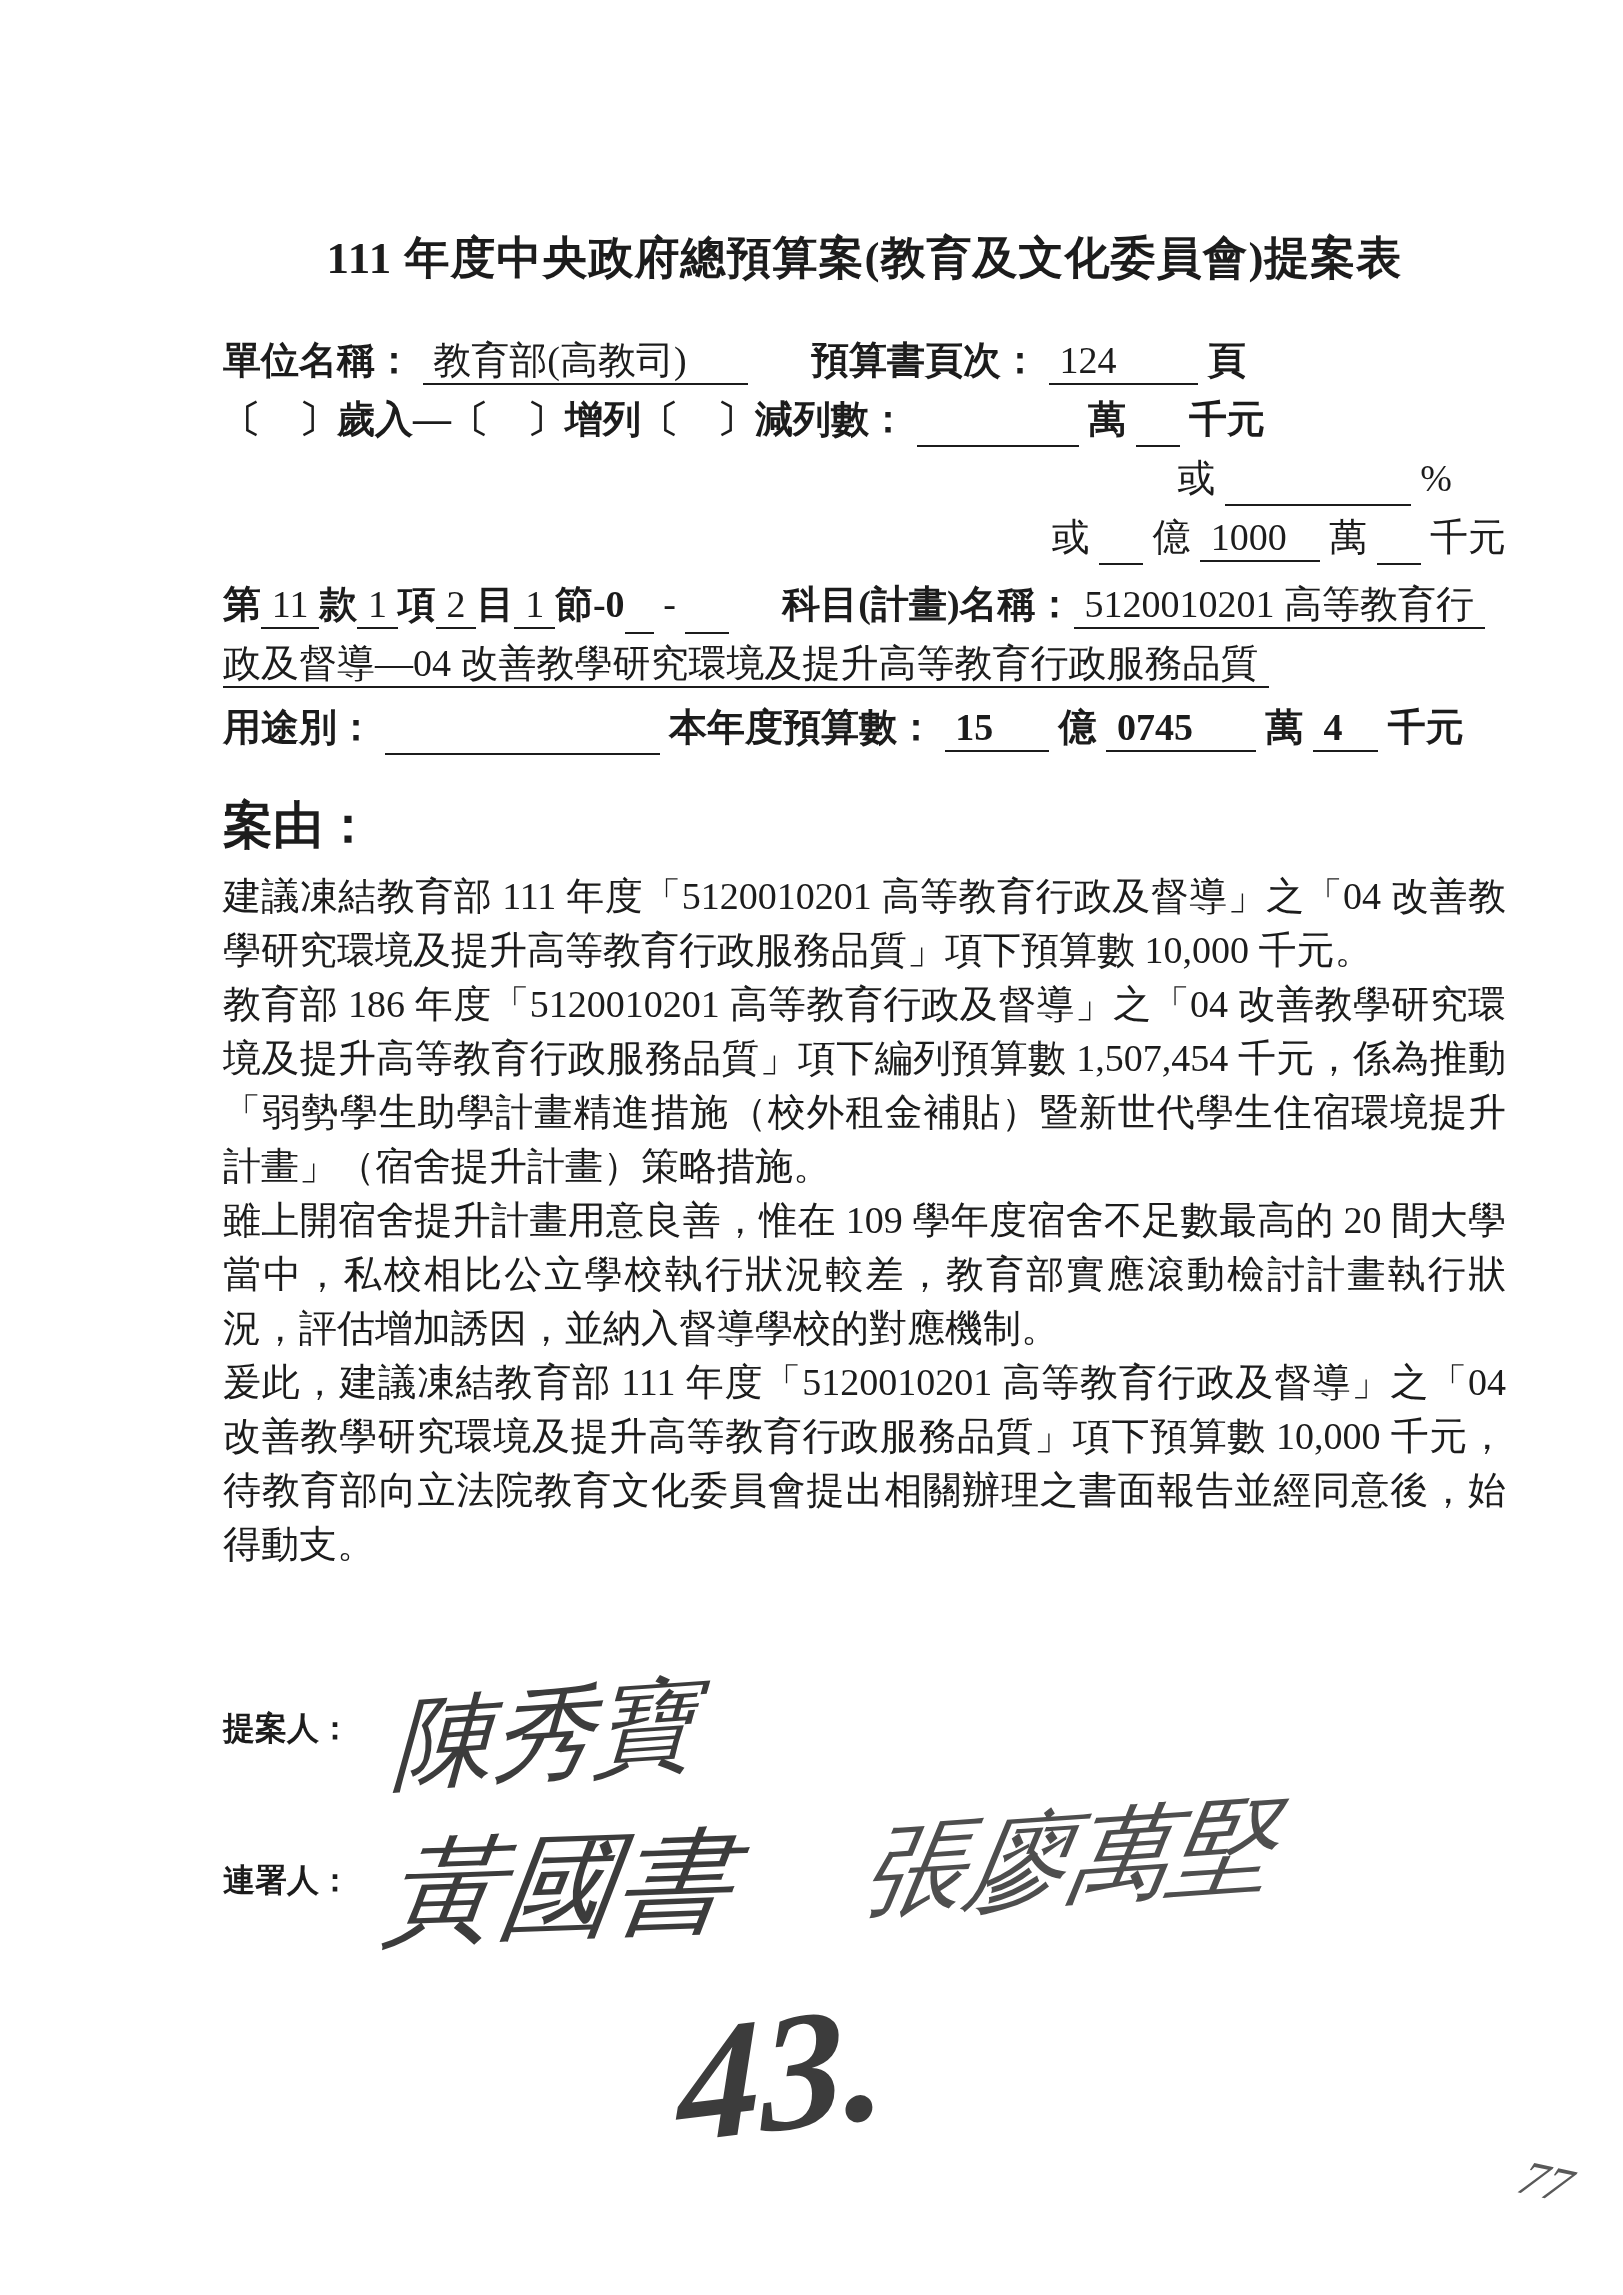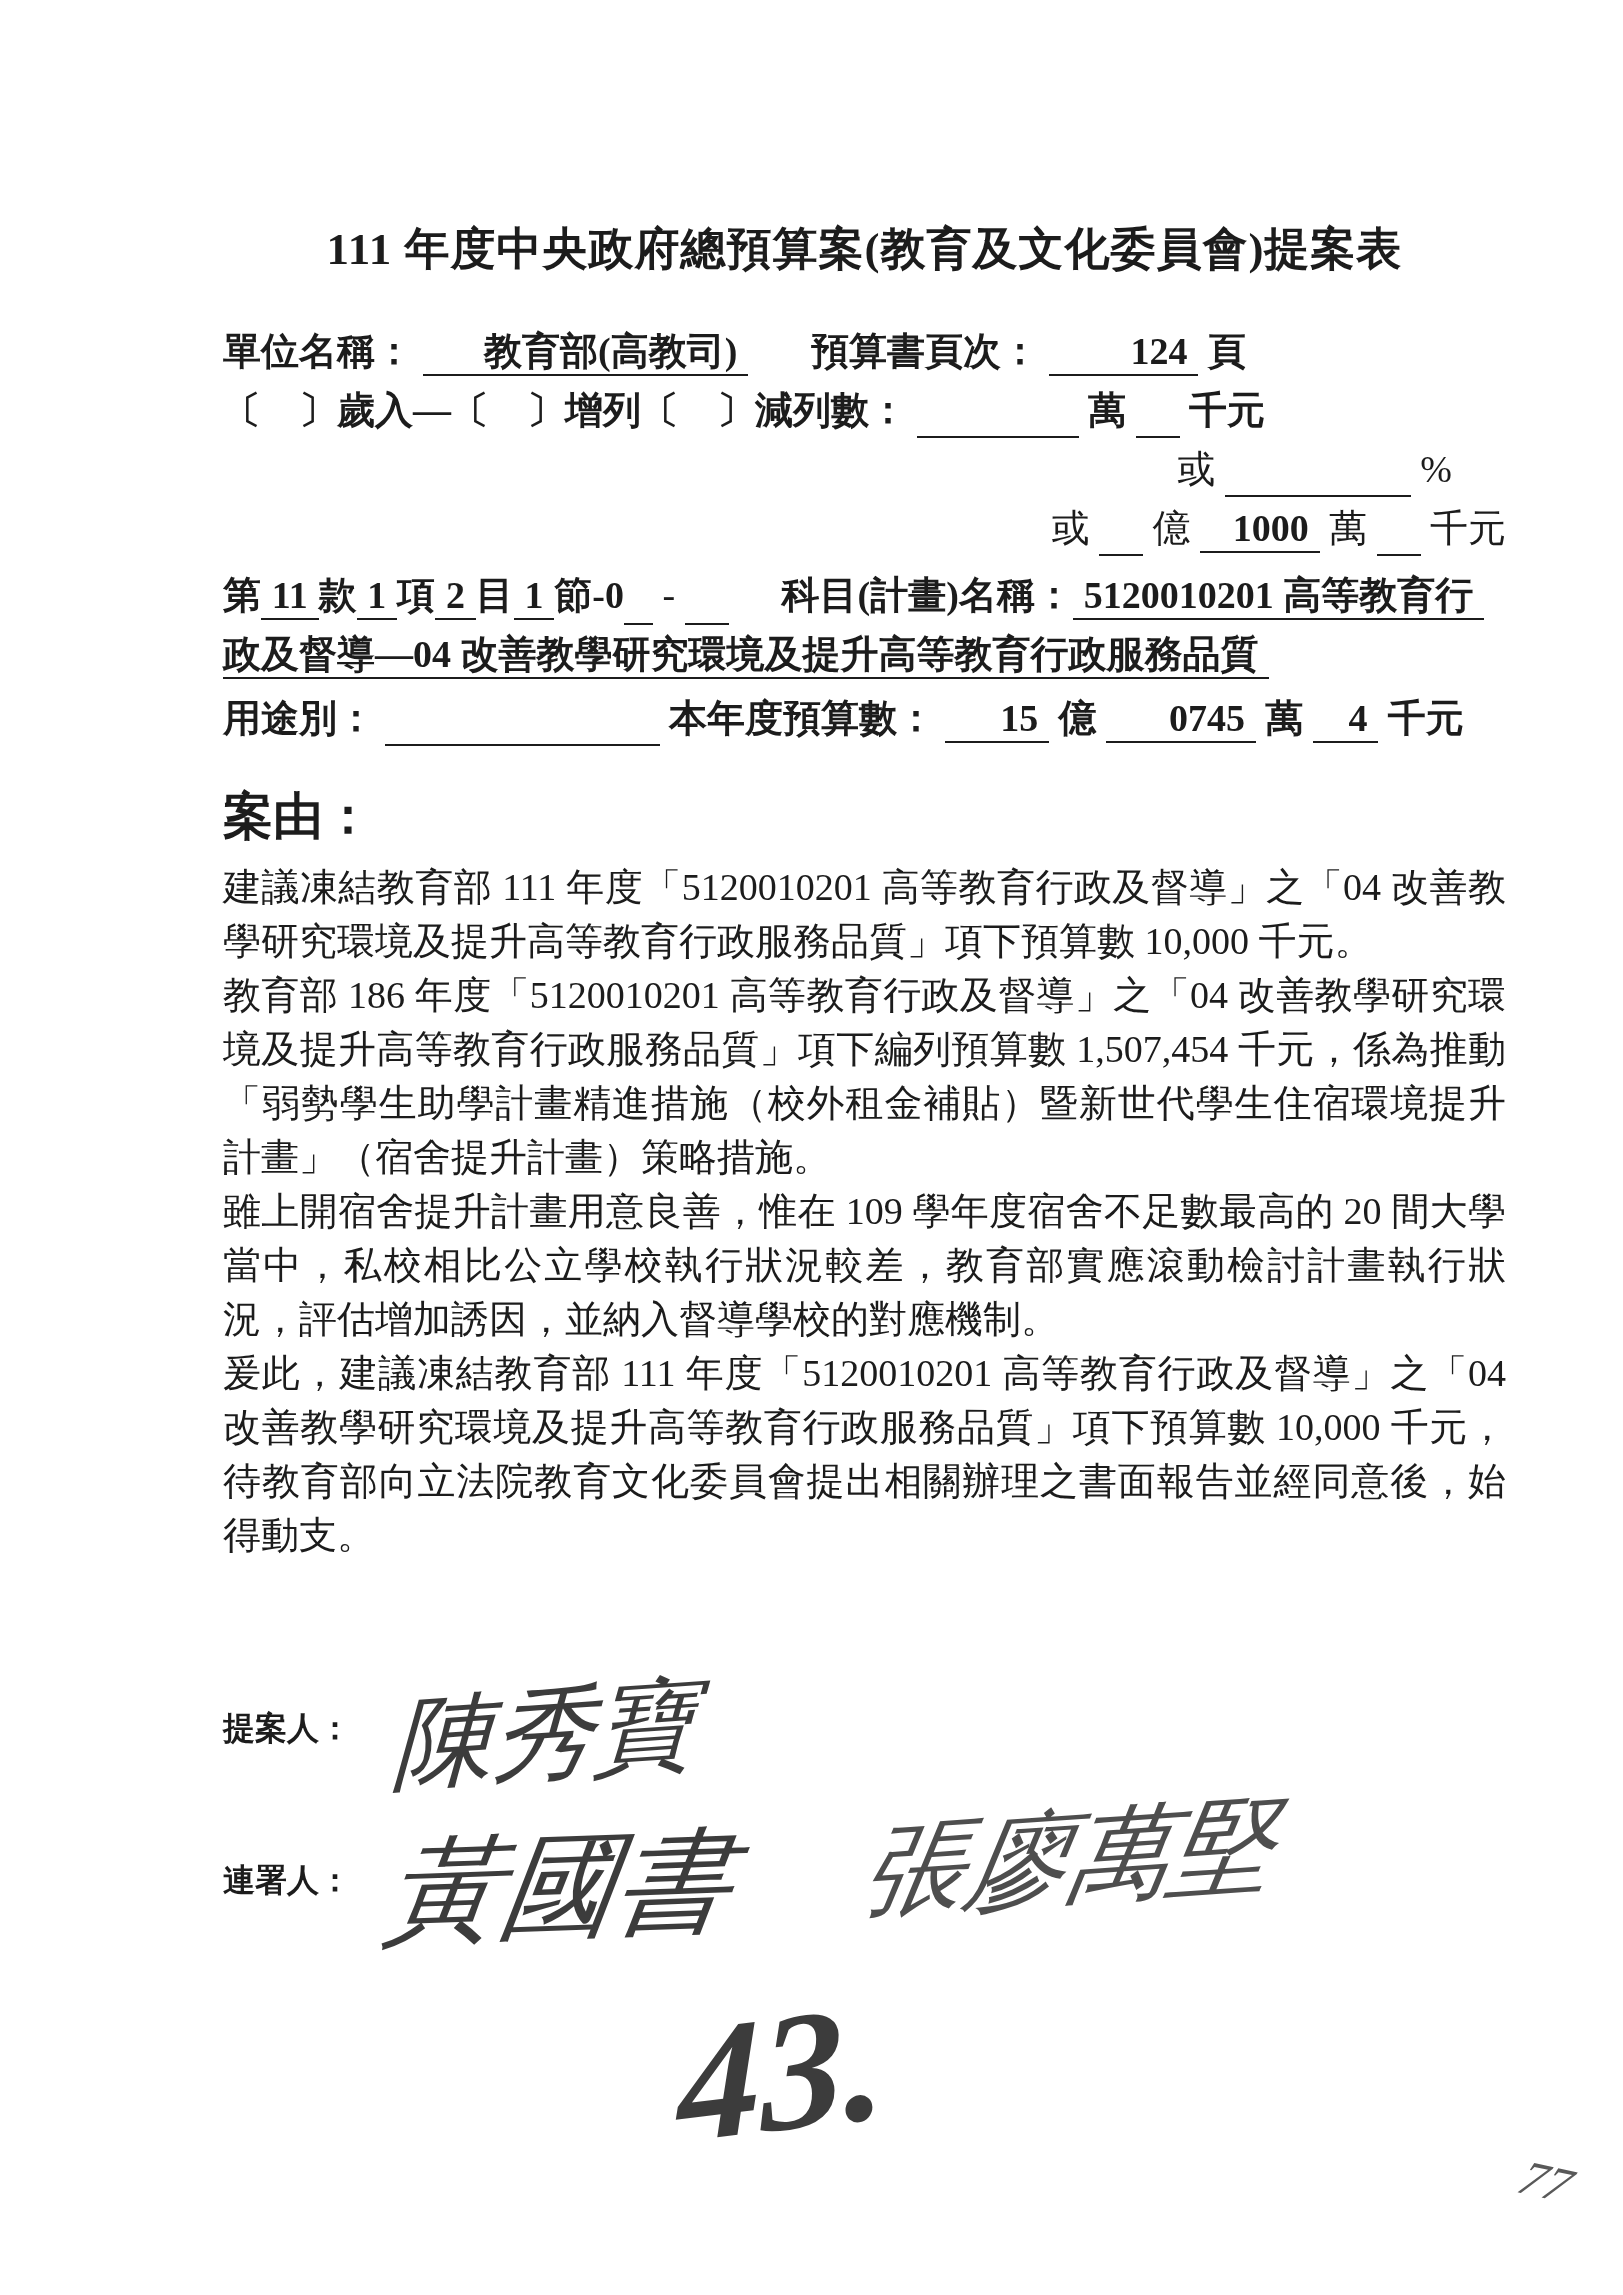--- a/index.html
+++ b/index.html
@@ -6,41 +6,40 @@
   .page {
     position:relative;
     width:1624px; height:2295px;
     background:#ffffff;
     color:#1c1c1c;
     font-family:"Liberation Serif","DejaVu Serif",serif;
     overflow:hidden;
   }
   .content {
     position:absolute;
-    left:223px; top:217px;
+    left:223px; top:226px;
     width:1283px;
     font-size:38px;
     line-height:1.45;
   }
   .title {
     text-align:center;
     font-size:45px;
     font-weight:700;
     letter-spacing:1px;
     margin:0 0 42px 0;
   }
   .line { margin:0 0 3.9px 0; white-space:nowrap; }
   .b { font-weight:700; }
   .u {
     display:inline-block;
     border-bottom:2.5px solid #1c1c1c;
     padding:0 10.8px;
-    text-align:right;
+    text-align:left;
     line-height:1.18;
-    font-weight:bold;
   }
   .blank {
     display:inline-block;
     border-bottom:2.5px solid #1c1c1c;
     height:1.05em;
     vertical-align:bottom;
   }
   .w60{width:29px}.w90{width:44px}
   .w180{width:88px}.w200{width:98px}.w330{width:162px}
   .w380{width:186px}.w560{width:275px}

